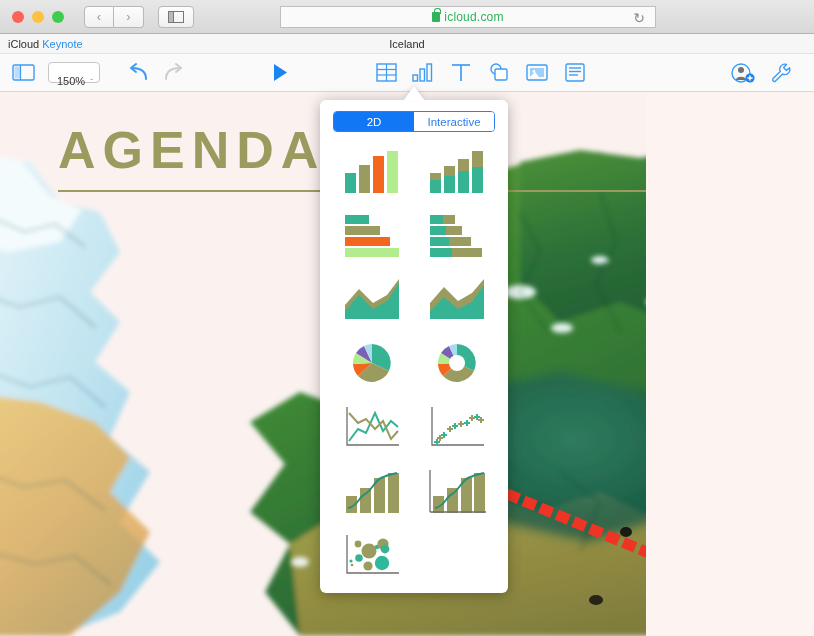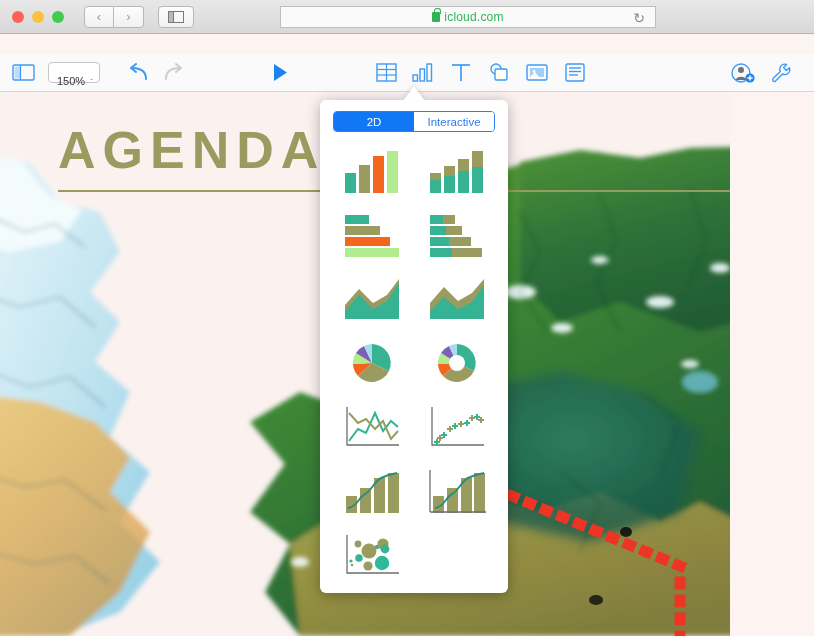--- a/index.html
+++ b/index.html
@@ -91,21 +91,21 @@
   .zoom-select {
     margin-left: 12px; height: 21px; padding: 17px 6px 0 8px;
     background: #fff; border: 1px solid #c6c6c6; border-radius: 4px;
     display: flex; align-items: center; gap: 5px;
     font-size: 11px; color: #333;
   }
   .chev { font-size: 8px; color: #777; }
 
   
   .canvas {
-    position: absolute; top: 92px; left: 0; width: 730px; height: 544px;
+    position: absolute; top: 92px; left: 0; width: 646px; height: 544px;
     background: #7f1d1d; overflow: hidden;
   }
   .agenda {
     position: absolute; left: 58px; top: 28px;
     font-family: "Liberation Sans", sans-serif;
     font-size: 52px; font-weight: bold; letter-spacing: 7px;
     color: #9a9c5f;
   }
   .agenda-rule {
     position: absolute; left: 58px; top: 98px; width: 756px; height: 2px;
@@ -175,20 +175,26 @@
       </svg>
     </div>
     <div class="urlbar">
       <div class="url-text">
         <span class="lock"></span><span>icloud.com</span>
       </div>
       <div class="reload">↻</div>
     </div>
   </div>
 
+  <div class="app-bar">
+    <div class="breadcrumb">
+      <span>iCloud</span><span class="app-link">Keynote</span>
+    </div>
+    <div class="doc-title">Iceland</div>
+  </div>
 
   <div class="toolbar">
 
     <div class="tb-icon" style="margin-left:10px;width:26px;height:22px">
       <svg width="23" height="17" viewBox="0 0 23 17">
         <rect x="1" y="1" width="21" height="15" rx="1.5" fill="none" stroke="#3e9bf4" stroke-width="1.4"></rect>
         <rect x="2.5" y="2.5" width="6" height="12" fill="#bcdcfb"></rect>
         <line x1="8.5" y1="1" x2="8.5" y2="16" stroke="#3e9bf4" stroke-width="1.2"></line>
       </svg>
     </div>

